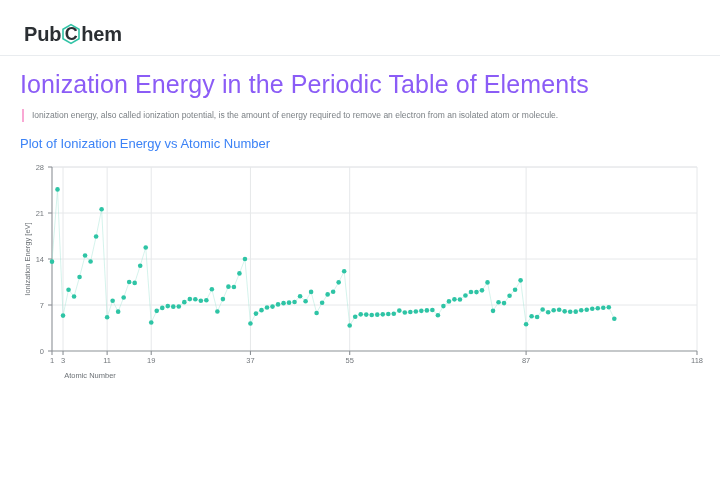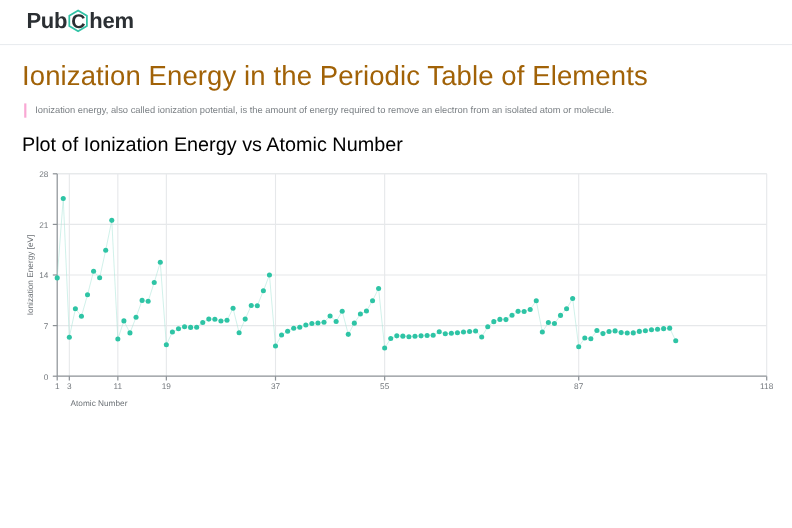--- a/index.html
+++ b/index.html
@@ -14,20 +14,21 @@
     font-family: "Liberation Sans", sans-serif;
     color: #3a3f44;
     -webkit-font-smoothing: antialiased;
   }
 
   
   .logo-bar {
     height: 40px;
     padding: 8px 0 0 24px;
     box-sizing: border-box;
+    margin-top: 15px;
   }
   .logo {
     display: inline-flex;
     align-items: center;
     font-size: 20px;
     font-weight: 700;
     letter-spacing: -0.2px;
     color: #2b2f33;
     line-height: 1;
   }
@@ -51,42 +52,42 @@
   .header-rule {
     height: 1px;
     background: #e9ecef;
     width: 100%;
   }
 
   
   .page-title {
     font-size: 25px;
     font-weight: 400;
-    color: #a16207;
+    color: #8b5cf6;
     padding: 14px 0 0 20px;
     letter-spacing: 0.1px;
   }
 
   
   .desc-wrap {
     margin: 10px 0 0 22px;
     padding-left: 8px;
     border-left: 2px solid #f9a8d4;
   }
   .desc-text {
     font-size: 8.5px;
     color: #7b8085;
     line-height: 1.5;
   }
 
   
   .plot-heading {
-    font-size: 18px;
+    font-size: 13px;
     font-weight: 400;
-    color: #000000;
+    color: #3b82f6;
     padding: 14px 0 0 20px;
   }
 
   
   .chart-block {
     position: relative;
     margin-top: 8px;
     width: 720px;
     height: 240px;
   }

